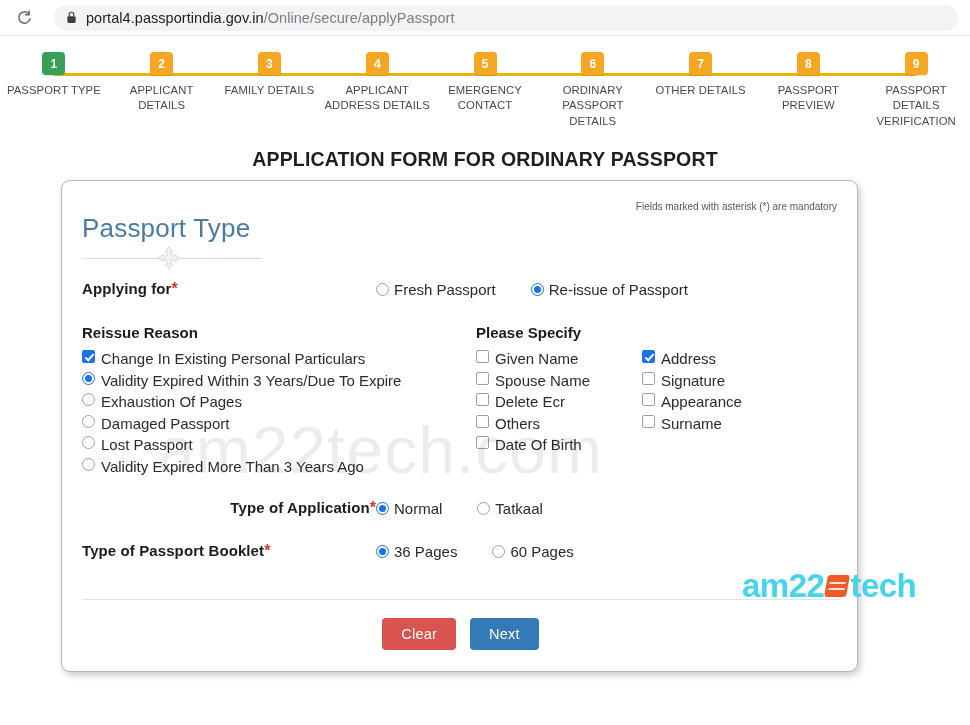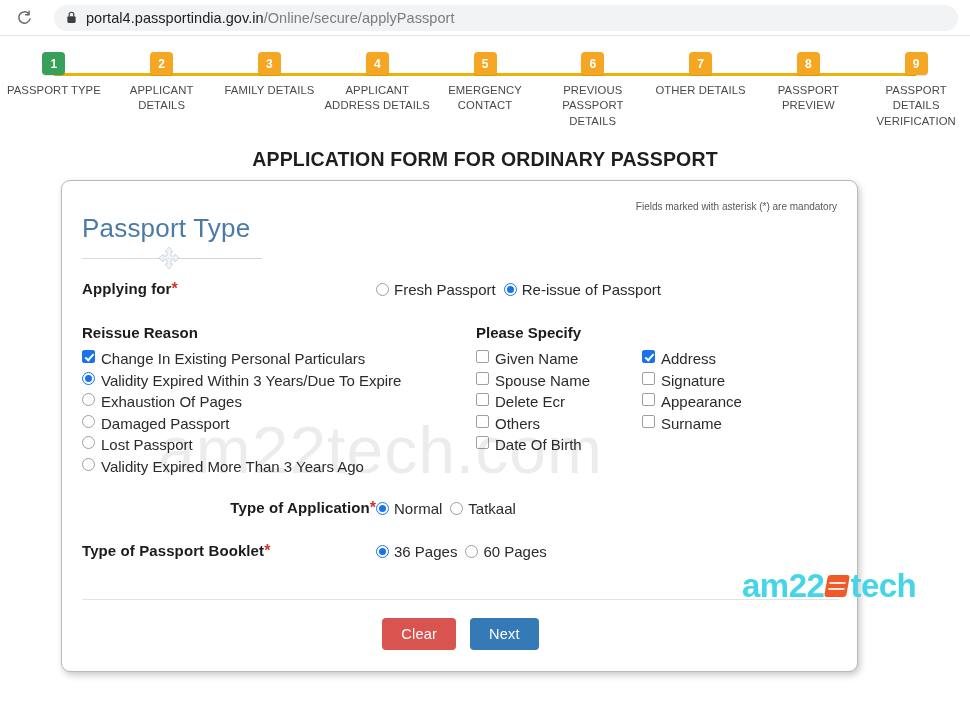--- a/index.html
+++ b/index.html
@@ -139,21 +139,21 @@
   .row {
     position: absolute;
     display: flex; align-items: center;
   }
   .field-label {
     font-size: 15px; font-weight: bold; color: #1c1c1c;
     letter-spacing: 0.1px;
   }
   .req { color: #d0342c; font-weight: bold; }
 
-  .opt-group { display: flex; align-items: center; }
+  .opt-group { display: flex; align-items: center; gap: 27px; }
   .opt {
     display: flex; align-items: center;
     margin-right: 8px;
     font-size: 15px; color: #2b2b2b;
   }
   .opt:last-child { margin-right: 0; }
   .opt .opt-text { margin-left: 5px; }
 
   
   .radio {
@@ -328,21 +328,21 @@
           <div class="step-label">APPLICANT
 ADDRESS DETAILS</div>
         </div>
         <div class="step">
           <div class="step-badge">5</div>
           <div class="step-label">EMERGENCY
 CONTACT</div>
         </div>
         <div class="step">
           <div class="step-badge">6</div>
-          <div class="step-label">PREVIOUS
+          <div class="step-label">ORDINARY
 PASSPORT DETAILS</div>
         </div>
         <div class="step">
           <div class="step-badge">7</div>
           <div class="step-label">OTHER DETAILS</div>
         </div>
         <div class="step">
           <div class="step-badge">8</div>
           <div class="step-label">PASSPORT
 PREVIEW</div>

